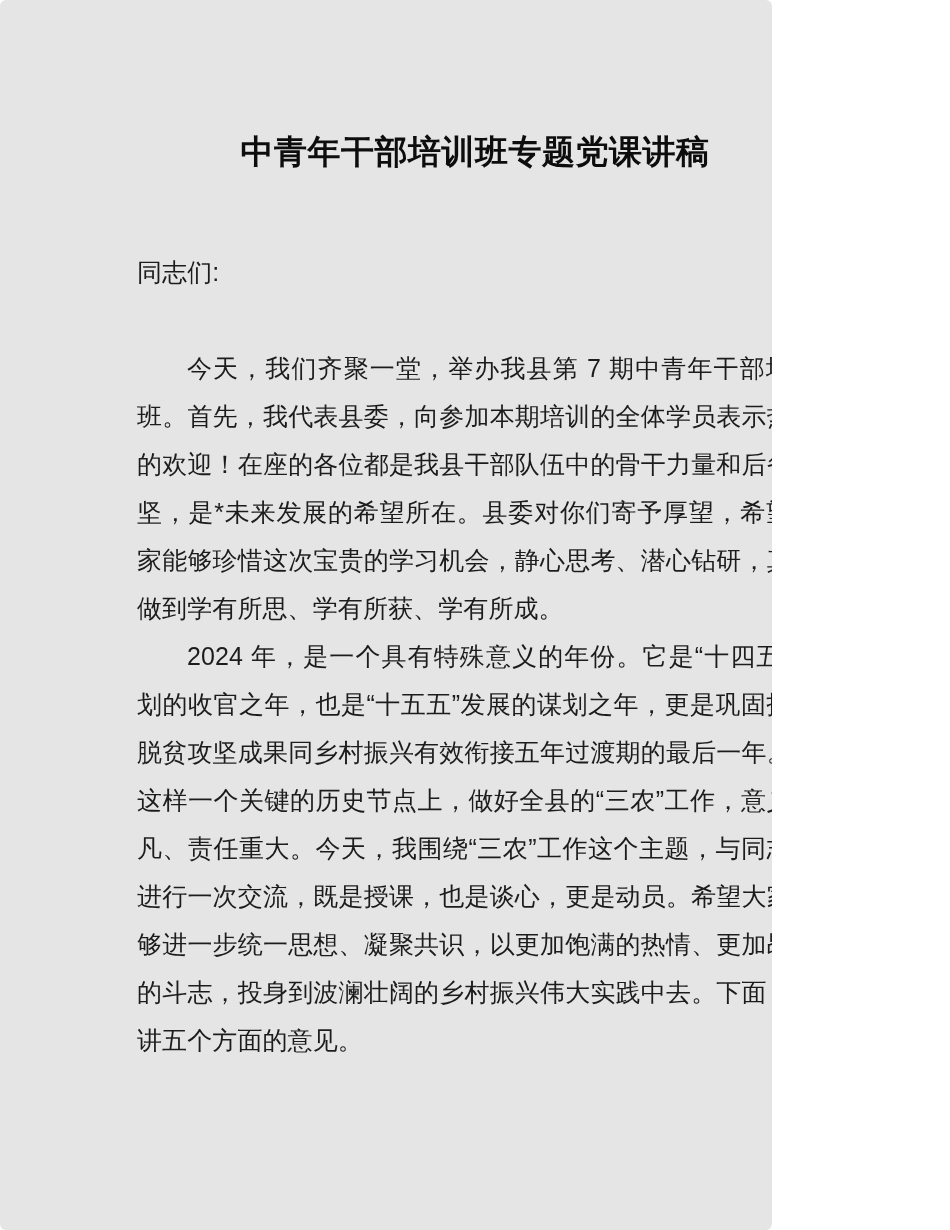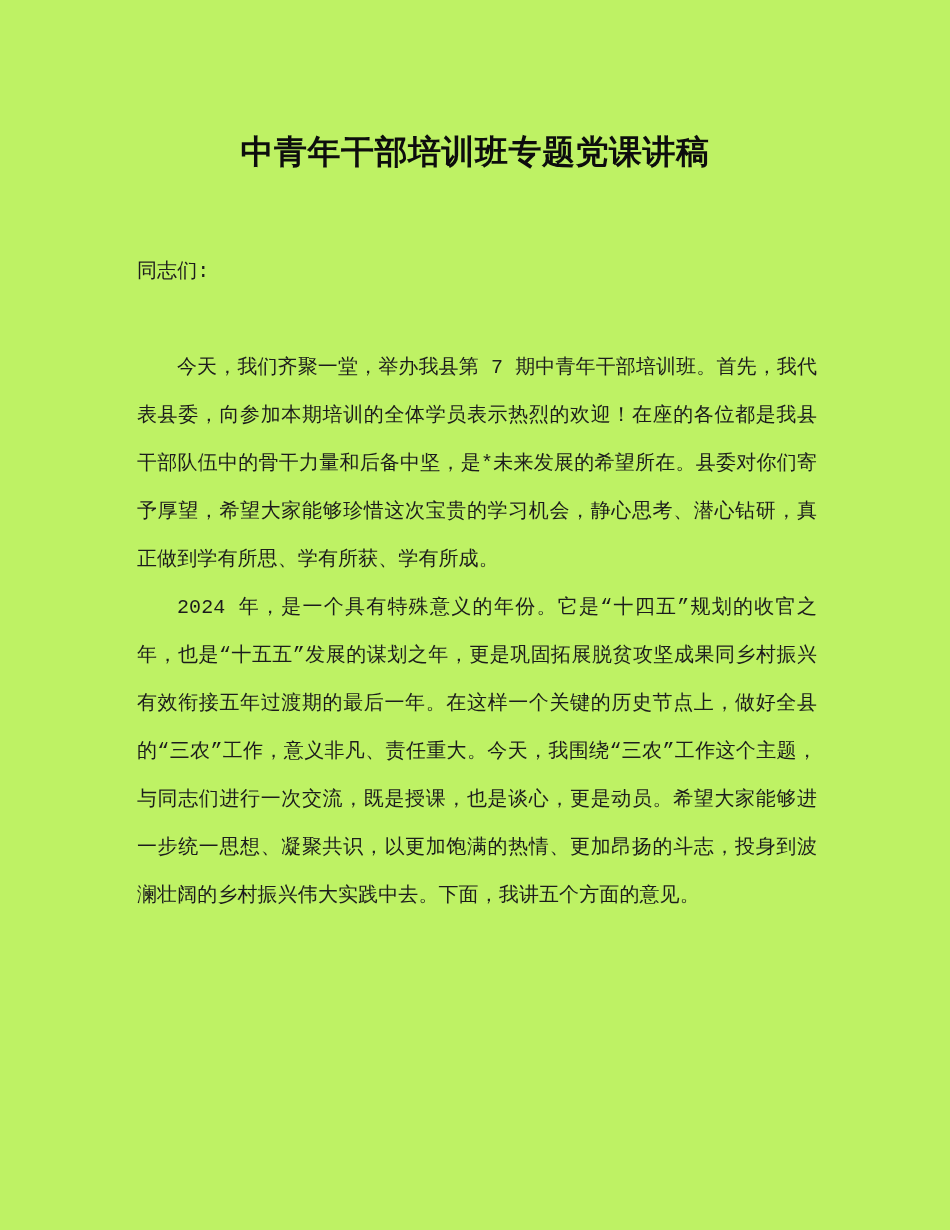--- a/index.html
+++ b/index.html
@@ -5,25 +5,26 @@
   html, body {
     margin: 0;
     padding: 0;
     background: #ffffff;
   }
   body {
     font-family: "Liberation Serif", "DejaVu Serif", serif;
   }
   .page {
     position: relative;
-    width: 950px;
+    width: 772px;
     height: 1230px;
-    background: #bef264;
+    background: #e5e5e5;
     overflow: hidden;
     box-sizing: border-box;
+    border-radius: 6px;
   }
   .doc-title {
     position: absolute;
     top: 108px;
     left: 0;
     width: 950px;
     text-align: center;
     font-family: "DejaVu Sans", "Liberation Sans", sans-serif;
     font-weight: 700;
     font-size: 33px;
@@ -31,22 +32,22 @@
     color: #0d0d0d;
     line-height: 1.35;
   }
   .body-block {
     position: absolute;
     top: 248px;
     left: 137px;
     width: 680px;
   }
   .para {
-    font-family: Liberation Mono, monospace;
-    font-size: 20px;
+    font-family: Liberation Sans, sans-serif;
+    font-size: 25px;
     line-height: 48px;
     color: #1c1c1c;
     text-align: justify;
     text-justify: inter-character;
     margin: 0 0 0 0;
     letter-spacing: 0.1px;
     -webkit-font-smoothing: antialiased;
   }
   .para + .para {
     margin-top: 0;

